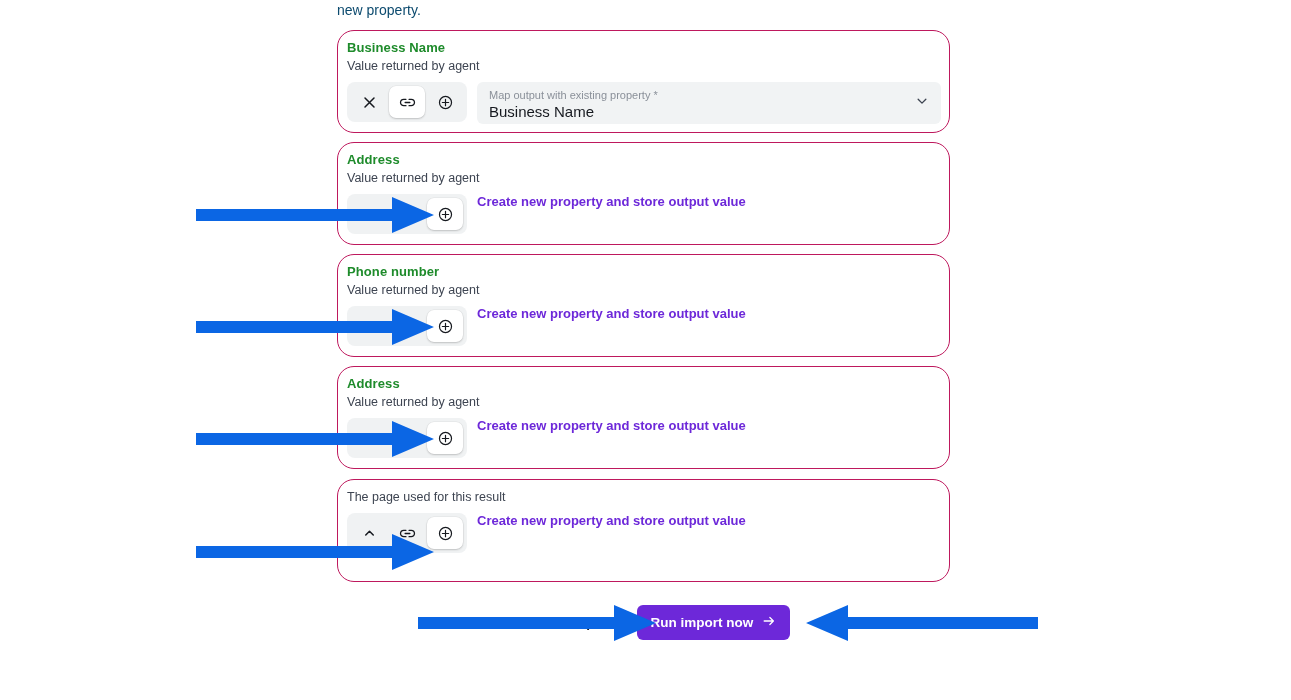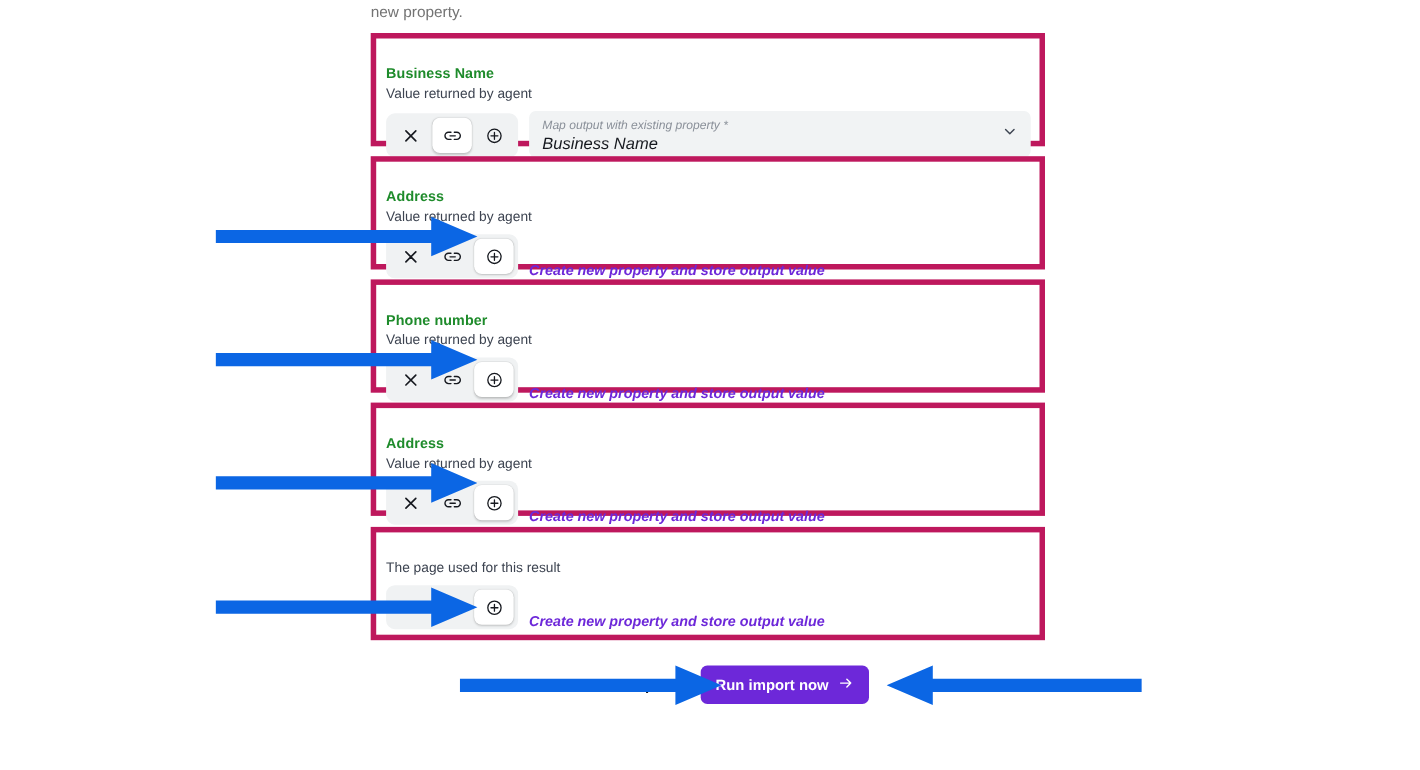--- a/index.html
+++ b/index.html
@@ -25,55 +25,54 @@
     height: 700px;
   }
 
   
   .intro-text {
     position: absolute;
     left: 337px;
     top: 1px;
     font-size: 14px;
     line-height: 18px;
-    color: #737373;
+    color: #0c4a6e;
     white-space: nowrap;
   }
 
   
   .card {
     position: absolute;
     left: 337px;
     width: 613px;
     box-sizing: border-box;
-    border: 5px solid #be185d;
-    border-radius: 0;
+    border: 1px solid #be185d;
+    border-radius: 17px;
     background: #ffffff;
-    padding: 24px 8px 10px 9px;
+    padding: 9px 8px 10px 9px;
   }
   .card-title {
     font-size: 13px;
     font-weight: bold;
     color: #1e8b2b;
     line-height: 16px;
     margin: 0 0 2px 0;
     letter-spacing: 0.1px;
   }
   .card-sub {
     font-size: 12.5px;
     color: #3d4451;
     line-height: 16px;
     margin: 0 0 8px 0;
   }
 
   .card-row {
     display: flex;
-    align-items: flex-end;
+    align-items: flex-start;
     gap: 10px;
-    font-style: italic;
   }
 
   
   .seg-group {
     display: flex;
     align-items: center;
     background: #f0f2f3;
     border-radius: 8px;
     padding: 4px;
     gap: 2px;

